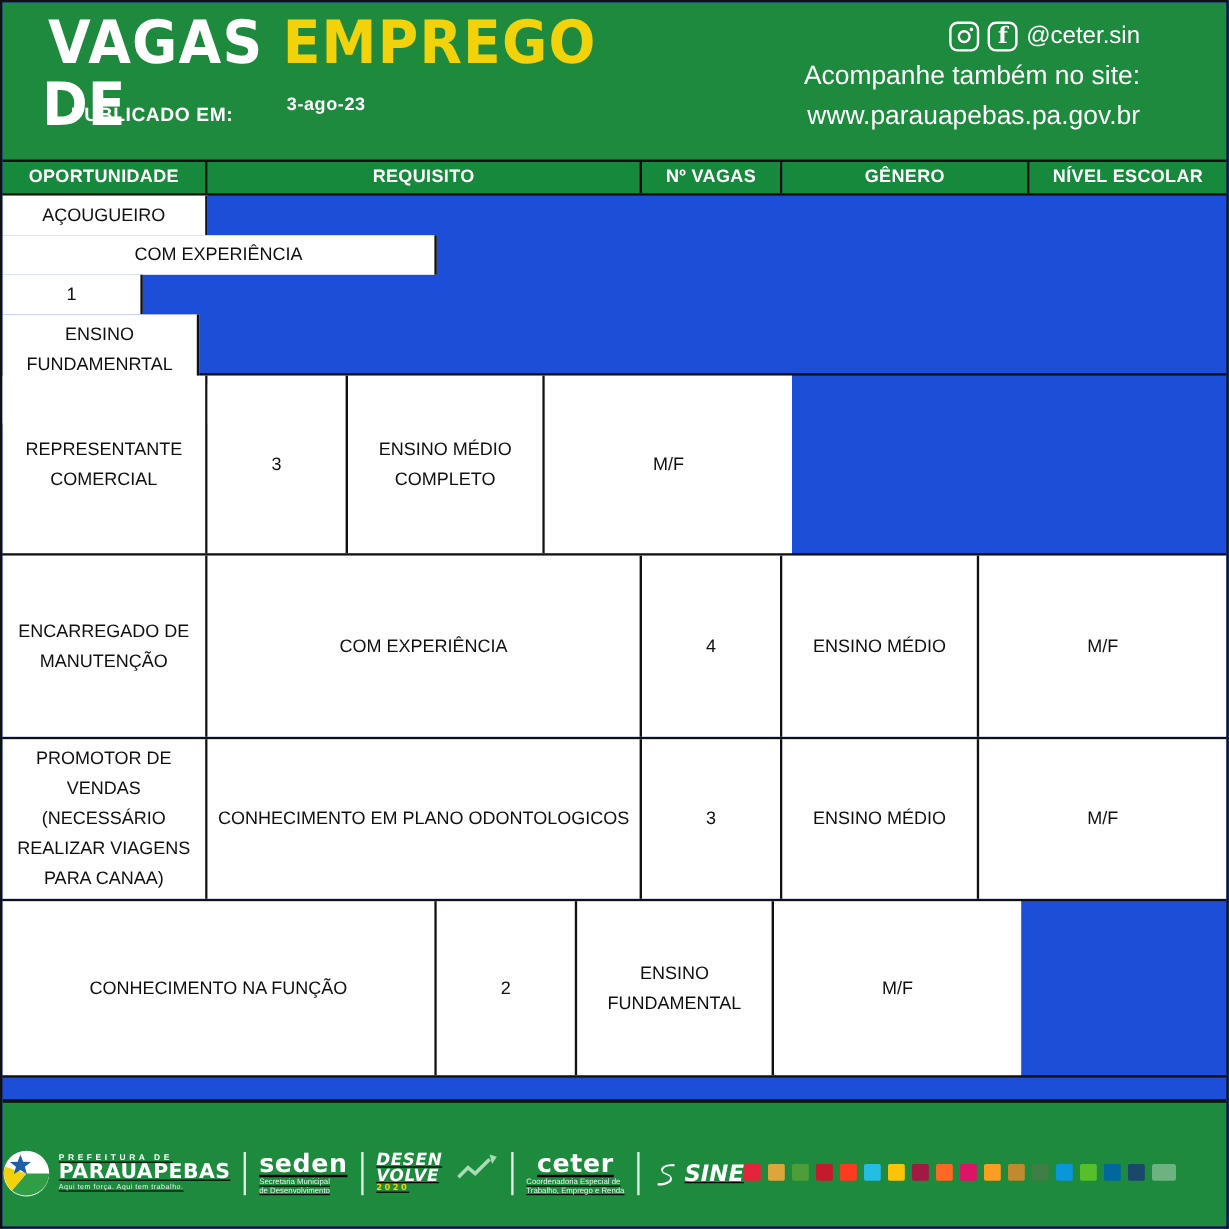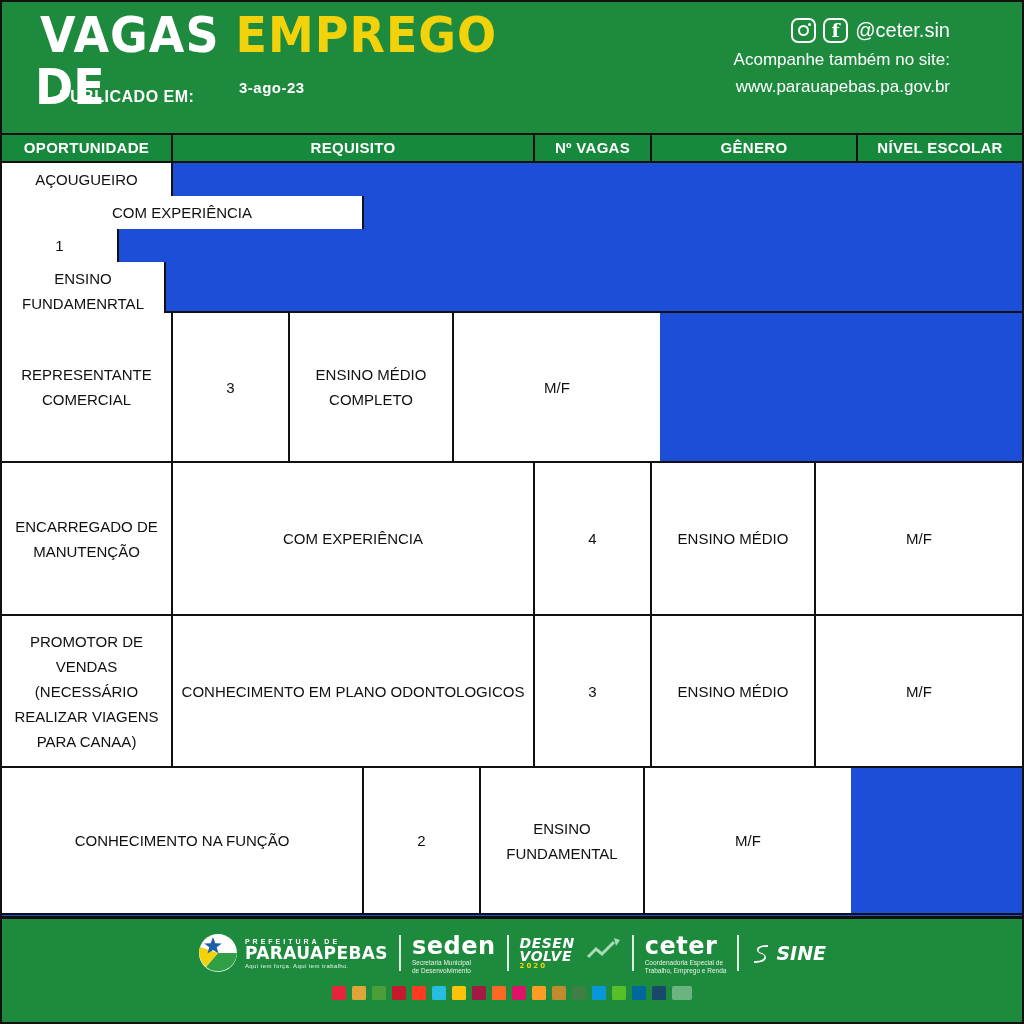--- a/index.html
+++ b/index.html
@@ -41,21 +41,21 @@
   }
   .social-row{display:flex;align-items:center;column-gap:7px;}
   .icon-box{
     width:25px;height:25px;border:2.5px solid #fff;border-radius:7px;
     display:flex;align-items:center;justify-content:center;position:relative;
   }
   .ig-circle{width:11px;height:11px;border:2.5px solid #fff;border-radius:50%;}
   .ig-dot{position:absolute;top:3px;right:3px;width:3px;height:3px;background:#fff;border-radius:50%;}
   .fb-f{font-size:19px;font-weight:bold;color:#fff;font-family:"DejaVu Serif",serif;margin-top:-2px;}
   .handle{font-size:20px;color:#fff;}
-  .site-line{font-size:17px;color:#fff;}
+  .site-line{font-size:22px;color:#fff;}
   
   .jobs-table{position:absolute;left:0;top:131px;width:1020px;border-top:2px solid #111;}
   .trow{display:flex;width:1020px;border-bottom:2px solid #111;}
   .tcell{
     border-right:2px solid #111;display:flex;align-items:center;justify-content:center;
     text-align:center;padding:4px 6px;background:#fff;color:#101010;
     font-size:15px;line-height:25px;
   }
   .tcell:last-child{border-right:none;}
   .c1{width:171px;}
@@ -64,39 +64,39 @@
   .c4{width:164px;}
   .c5{width:206px;}
   .thead .tcell{
     background:#17893d;color:#fff;font-weight:bold;font-size:15px;
     letter-spacing:.3px;padding:2px 4px;line-height:20px;
   }
   .thead{height:28px;}
   .r1{height:150px;flex-direction:column;}
   .r2{height:150px;}
   .r3{height:153px;}
-  .r4{height:152px;}
+  .r4{height:135px;}
   .r5{height:147px;}
   
   .footer{
     position:absolute;left:0;bottom:0;width:1020px;height:106px;
     background:#1e8a3e;border-top:3px solid #111;
-    display:flex;flex-direction:column;align-items:center;
+    display:flex;flex-direction:row;align-items:center;text-decoration:underline;
   }
   .logo-row{
     margin-top:14px;display:flex;align-items:center;column-gap:11px;color:#fff;
   }
   .logo-sep{width:2px;height:36px;background:rgba(255,255,255,.85);}
   .pref-block{display:flex;align-items:center;column-gap:7px;}
   .pref-text{display:flex;flex-direction:column;line-height:1.05;}
   .pref-top{font-size:7px;letter-spacing:3px;font-weight:bold;}
   .pref-name{font-size:17px;font-weight:bold;letter-spacing:.4px;font-family:"DejaVu Sans",sans-serif;}
   .pref-tag{font-size:6px;letter-spacing:.4px;opacity:.9;}
   .seden-block,.ceter-block{display:flex;flex-direction:column;line-height:1.1;}
-  .seden-name,.ceter-name{font-size:24px;font-weight:bold;letter-spacing:.5px;font-family:"DejaVu Sans",sans-serif;}
+  .seden-name,.ceter-name{font-size:21px;font-weight:bold;letter-spacing:.5px;font-family:"DejaVu Sans",sans-serif;text-align:center;}
   .logo-sub{font-size:6.5px;opacity:.9;}
   .desv-block{display:flex;align-items:flex-start;column-gap:12px;}
   .desv-text{display:flex;flex-direction:column;line-height:.95;font-family:"DejaVu Sans",sans-serif;}
   .desv-l1,.desv-l2{font-size:14px;font-weight:bold;font-style:italic;letter-spacing:.5px;}
   .desv-year{font-size:7px;color:#f2d30b;letter-spacing:2px;font-weight:bold;}
   .sine-block{display:flex;align-items:center;column-gap:4px;}
   .sine-name{font-size:19px;font-weight:bold;font-style:italic;font-family:"DejaVu Sans",sans-serif;}
   .sdg-row{margin-top:12px;display:flex;align-items:center;column-gap:6px;}
   .sdg{width:14px;height:14px;border-radius:1.5px;}
   .sdg-ods{width:20px;height:14px;background:rgba(255,255,255,.35);border-radius:2px;}

